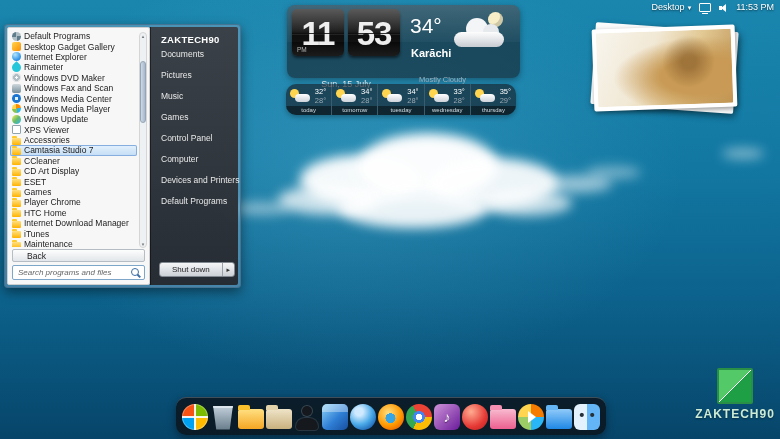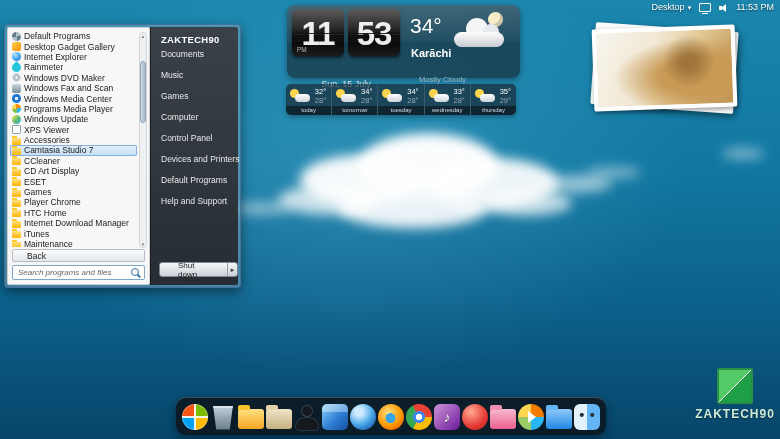--- a/index.html
+++ b/index.html
@@ -68,21 +68,21 @@
 
   .sm-right{flex:1;position:relative;border-radius:0 2px 2px 0;
     background:linear-gradient(180deg,rgba(58,62,68,.97),rgba(38,42,48,.97));
     border-left:1px solid rgba(0,0,0,.45);color:#e8e8e8;}
   .sm-user{position:absolute;top:7px;left:10px;font-size:9.5px;font-weight:bold;color:#fff;letter-spacing:.3px;}
   .smr-list{position:absolute;top:17px;left:0;right:0;}
   .smr-item{height:21px;line-height:21px;padding-left:10px;font-size:8.5px;color:#e9e9e9;white-space:nowrap;}
   .sm-shutdown{position:absolute;left:8px;bottom:8px;height:15px;display:flex;align-items:stretch;
     background:linear-gradient(180deg,#f5f6f7,#ccd1d7);border:1px solid #82888f;border-radius:3px;
     color:#1a1a1a;font-size:8px;box-sizing:border-box;}
-  .sm-shutdown .sd-main{display:flex;align-items:center;padding:0 18px;}
+  .sm-shutdown .sd-main{display:flex;align-items:center;padding:0 12px;}
   .sm-shutdown .sd-arrow{display:flex;align-items:center;justify-content:center;width:11px;
     border-left:1px solid #9aa0a7;font-size:7px;color:#333;}
 
   
   .clock-widget{position:absolute;left:287px;top:5px;width:233px;height:73px;
     background:rgba(22,28,35,.58);border-radius:8px;box-shadow:0 2px 6px rgba(0,0,0,.35);}
   .clock-widget::before{content:"";position:absolute;left:0;right:0;top:0;height:50%;
     background:linear-gradient(180deg,rgba(255,255,255,.17),rgba(255,255,255,.03));
     border-radius:8px 8px 0 0;pointer-events:none;z-index:5;}
   .flip{position:absolute;top:4px;width:52px;height:47px;border-radius:5px;
@@ -102,21 +102,21 @@
   .cw-icon{position:absolute;right:4px;top:4px;width:62px;height:38px;}
   .cw-moon{position:absolute;right:10px;top:1px;width:15px;height:15px;border-radius:50%;
     background:#f6ecc0;box-shadow:inset -3px -3px 0 rgba(0,0,0,.18);}
   .cw-puff{position:absolute;left:15px;bottom:9px;width:22px;height:22px;border-radius:50%;background:#f2f4f6;}
   .cw-puff2{position:absolute;left:32px;bottom:9px;width:16px;height:16px;border-radius:50%;background:#e4e8ec;}
   .cw-body{position:absolute;left:3px;bottom:2px;width:50px;height:15px;border-radius:9px;
     background:linear-gradient(180deg,#fdfdfd,#c7ccd2);}
 
   
   .forecast{position:absolute;left:286px;top:84px;width:230px;height:31px;display:flex;
-    background:rgba(22,28,35,.62);border-radius:5px;overflow:hidden;box-shadow:0 2px 5px rgba(0,0,0,.3);}
+    background:rgba(22,28,35,.62);border-radius:10px;overflow:hidden;box-shadow:0 2px 5px rgba(0,0,0,.3);}
   .fc-cell{position:relative;flex:1;}
   .fc-cell + .fc-cell{border-left:1px solid rgba(255,255,255,.13);}
   .fi{position:absolute;left:4px;top:5px;width:20px;height:13px;}
   .fi::before{content:"";position:absolute;left:0;top:0;width:9px;height:9px;border-radius:50%;background:#ffd54f;}
   .fi::after{content:"";position:absolute;right:0;bottom:0;width:15px;height:8px;border-radius:6px;
     background:linear-gradient(180deg,#fff,#ccd3d9);}
   .fc-hi{position:absolute;right:5px;top:3px;font-size:7.5px;color:#fff;}
   .fc-lo{position:absolute;right:5px;top:12px;font-size:7.5px;color:#9aa9b3;}
   .fc-day{position:absolute;left:0;right:0;bottom:0;height:9px;line-height:9px;
     background:rgba(0,0,0,.45);font-size:6px;color:#d6dde2;text-align:center;}
@@ -309,21 +309,21 @@
           <div class="sm-item">
             <span class="smi fax"></span>
             <span class="sm-lbl">Windows Fax and Scan</span>
           </div>
           <div class="sm-item">
             <span class="smi wmc"></span>
             <span class="sm-lbl">Windows Media Center</span>
           </div>
           <div class="sm-item">
             <span class="smi wmp"></span>
-            <span class="sm-lbl">Programs Media Player</span>
+            <span class="sm-lbl">Windows Media Player</span>
           </div>
           <div class="sm-item">
             <span class="smi update"></span>
             <span class="sm-lbl">Windows Update</span>
           </div>
           <div class="sm-item">
             <span class="smi xps"></span>
             <span class="sm-lbl">XPS Viewer</span>
           </div>
           <div class="sm-item">
@@ -381,27 +381,27 @@
       </div>
       <div class="sm-search">
         <input placeholder="Search programs and files" style="">
         <span class="mag"></span>
       </div>
     </div>
     <div class="sm-right">
       <div class="sm-user">ZAKTECH90</div>
       <div class="smr-list">
           <div class="smr-item">Documents</div>
+          <div class="smr-item">Pictures</div>
           <div class="smr-item">Music</div>
           <div class="smr-item">Games</div>
+          <div class="smr-item">Control Panel</div>
           <div class="smr-item">Computer</div>
-          <div class="smr-item">Control Panel</div>
           <div class="smr-item">Devices and Printers</div>
           <div class="smr-item">Default Programs</div>
-          <div class="smr-item">Help and Support</div>
         </div>
       <div class="sm-shutdown">
         <span class="sd-main">Shut down</span>
         <span class="sd-arrow">▸</span>
       </div>
     </div>
   </div>
 
   <div class="dock">
       <div class="dk start-orb-icon"></div>

